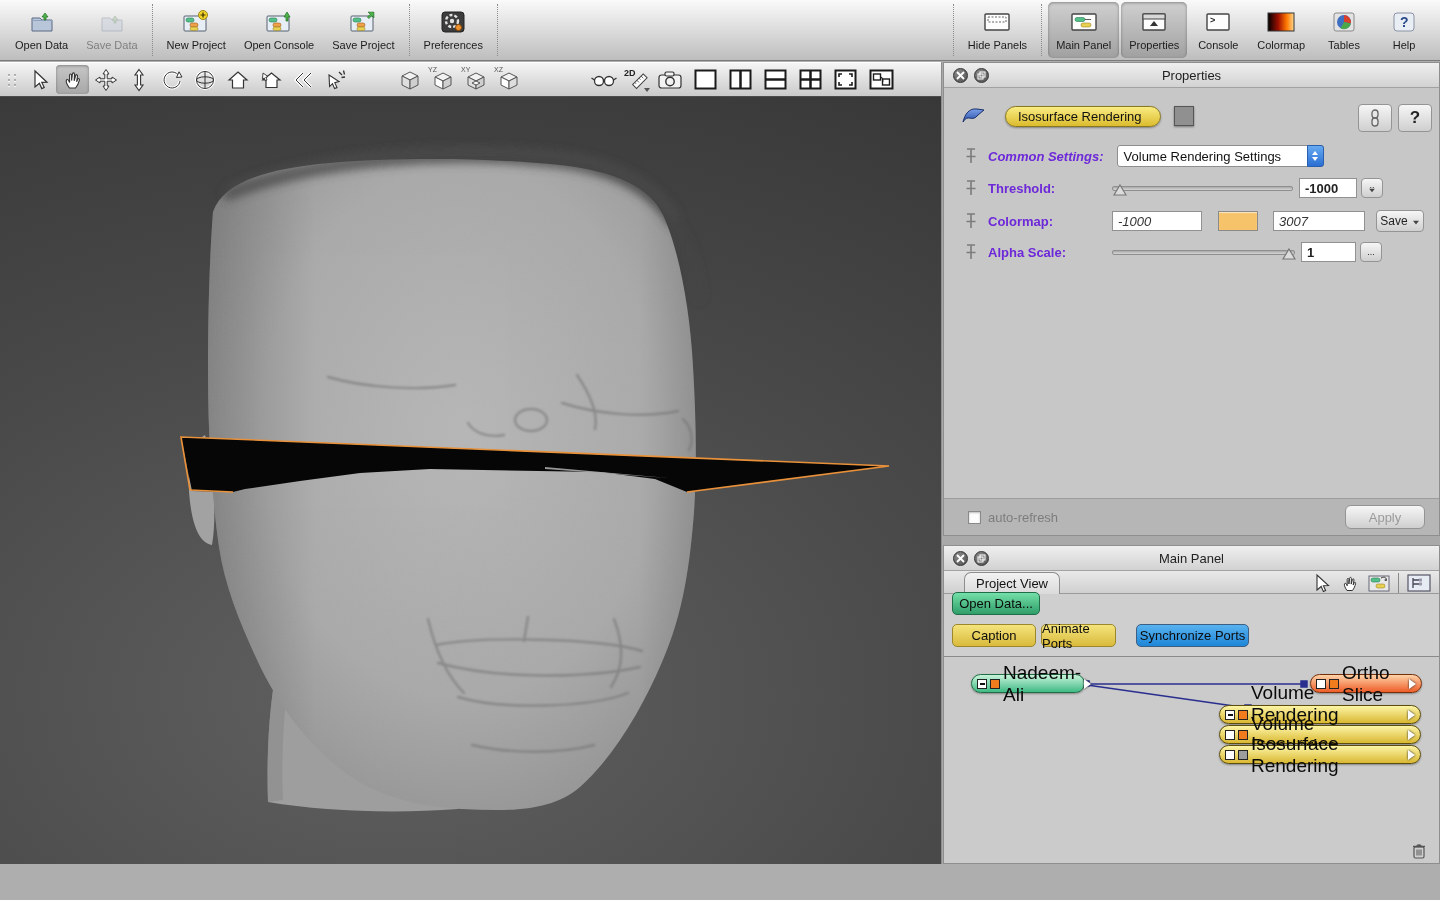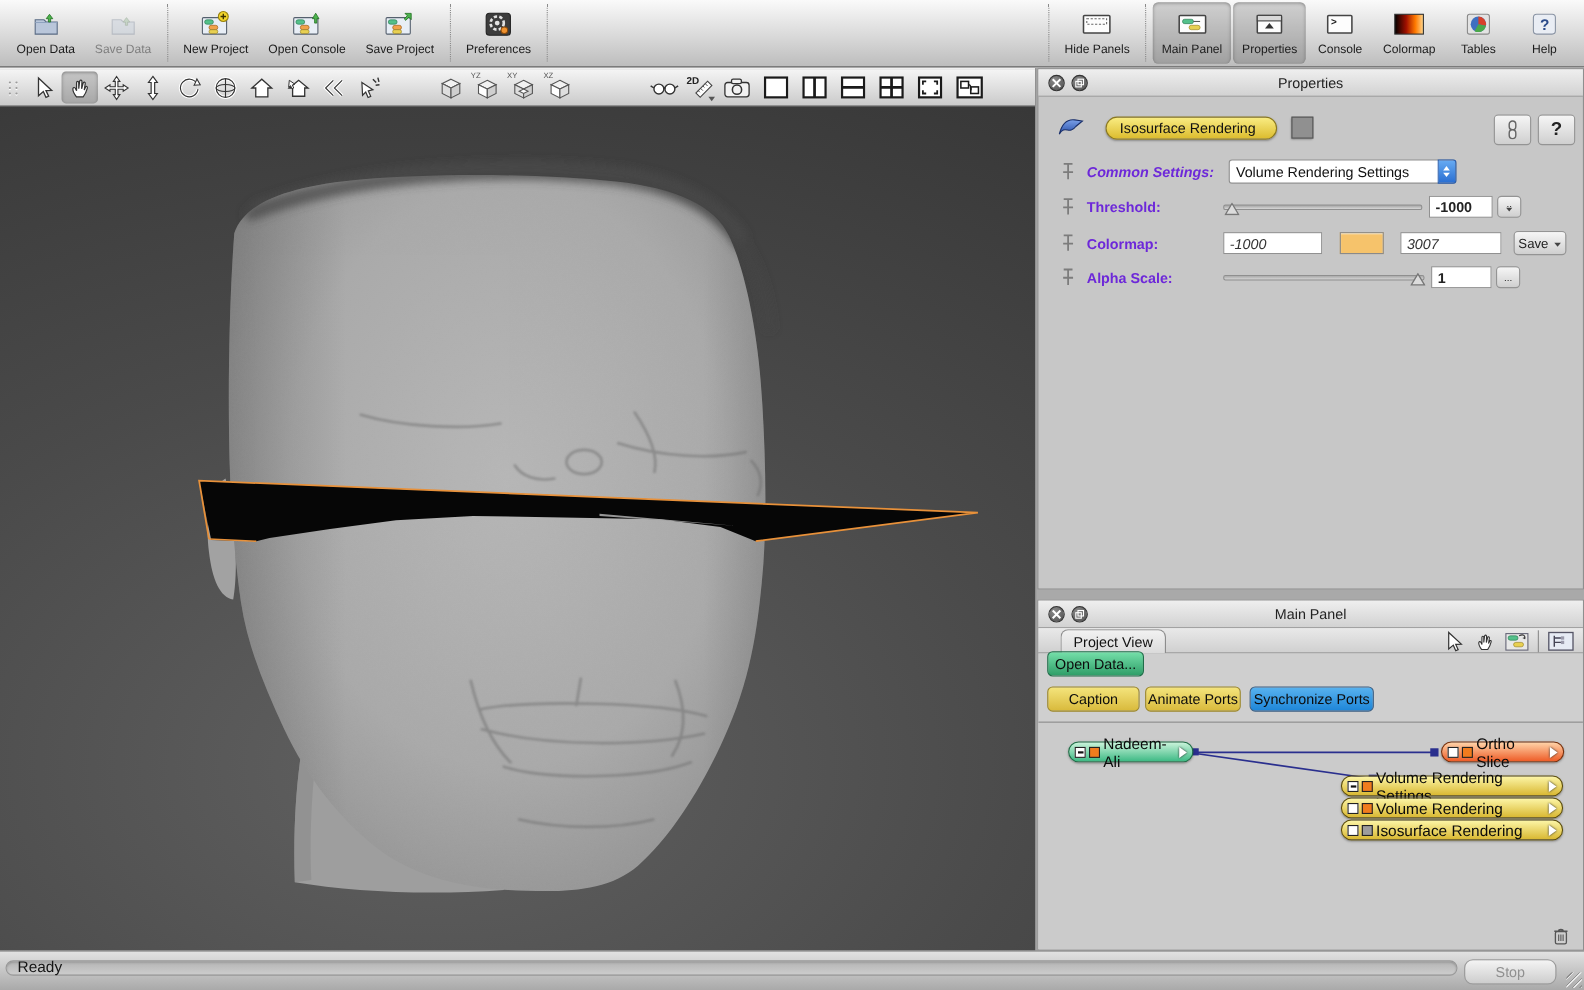--- a/index.html
+++ b/index.html
@@ -76,21 +76,21 @@
     border:1px solid #8d8d8d; border-bottom:none; border-radius:7px 7px 0 0; display:flex; align-items:center; justify-content:center;
     font-size:13px; color:#111; }
   .tabicons { position:absolute; right:8px; top:0; height:23px; display:flex; align-items:center; gap:8px; }
   .mp-body { position:absolute; left:0; right:0; top:48px; bottom:0; background:#cfcfcf; }
   .btn { border-radius:5px; font-size:13px; color:#0c0c0c; display:flex; align-items:center; justify-content:center; height:23px; }
   .btn-green { background:linear-gradient(#74dfa9,#2f9e68); border:1px solid #1f6e49; }
   .btn-yellow { background:linear-gradient(#f4e47c,#d9ba3c); border:1px solid #9c872a; }
   .btn-blue { background:linear-gradient(#58b2ef,#1e86d8); border:1.5px solid #3c5f83; }
   #grapharea { position:absolute; left:0; right:0; top:110px; bottom:0; background:#cbcbcb; border-top:1px solid #8a8a8a; }
   .node { position:absolute; height:19px; border-radius:10px; display:flex; align-items:center; gap:3px; padding:0 5px;
-    font-size:14px; color:#0a0a0a; box-shadow:0 1px 2px rgba(0,0,0,.35); }
+    font-size:19px; color:#0a0a0a; box-shadow:0 1px 2px rgba(0,0,0,.35); }
   .node .sq { width:10px; height:10px; border:1px solid #222; background:#fff; position:relative; flex:none; }
   .node .sq.orange { background:#f17c1e; } .node .sq.gray { background:#9d9d9d; }
   .node .sq .minus { position:absolute; left:1.5px; top:3.5px; width:5px; height:1.5px; background:#111; }
   .node .play { width:0; height:0; border-left:7px solid #fff; border-top:5px solid transparent; border-bottom:5px solid transparent;
     margin-left:auto; filter:drop-shadow(0 0 1px #222); flex:none; }
   .node-green { background:linear-gradient(#c9f3da,#3fba85); border:1.5px solid #1f6e46; }
   .node-orange { background:linear-gradient(#ffd3a8,#ee5d28); border:1.5px solid #77300c; }
   .node-yellow { background:linear-gradient(#fcf5a6,#d9b832); border:1.5px solid #5d4e0c; }
 
   
@@ -599,20 +599,27 @@
           <svg width="14" height="12" style="position:absolute; right:-2px; top:-3px;">
               <path d="M7 1 L13 11 L1 11 Z" fill="#dcdcdc" stroke="#777" stroke-width="1.2"></path>
             </svg>
         </span>
         <input class="field" style="width: 55px; margin-left: 6px; font-weight: bold;" readonly="" value="1">
         <span class="gbtn" style="width:22px; height:20px; margin-left:4px; font-size:9px;">
           <span>...</span>
         </span>
       </div>
 
+      <div class="pfoot">
+        <span class="checkbox" style="margin-left:24px;"></span>
+        <span style="font-size:13px; color:#7d7d7d; margin-left:7px;">auto-refresh</span>
+        <span class="gbtn apply">
+            <span>Apply</span>
+          </span>
+      </div>
     </div>
 
     <div class="panel" style="top:483px; height:319px;">
       <div class="phead">
         <span class="ptitle">Main Panel</span>
         <span class="wbtn">
             <svg width="9" height="9">
               <path d="M1 1 L8 8 M8 1 L1 8" stroke="#fff" stroke-width="1.8"></path>
             </svg>
           </span>
@@ -650,21 +657,21 @@
             </svg>
         </span>
       </div>
       <div class="mp-body">
         <span class="btn btn-green" style="position:absolute; left:8px; top:-2px; width:88px;">
           <span>Open Data...</span>
         </span>
         <span class="btn btn-yellow" style="position:absolute; left:8px; top:30px; width:84px;">
           <span>Caption</span>
         </span>
-        <span class="btn btn-yellow" style="position:absolute; left:97px; top:30px; width:87px;">
+        <span class="btn btn-yellow" style="position:absolute; left:97px; top:30px; width:75px;">
           <span>Animate Ports</span>
         </span>
         <span class="btn btn-blue" style="position:absolute; left:192px; top:30px; width:113px;">
           <span>Synchronize Ports</span>
         </span>
 
         <div id="grapharea" style="top:62px;">
           <svg width="497" height="208" style="position:absolute; left:0; top:0;">
             <g stroke="#2a2f8e" stroke-width="1.5" fill="#2a2f8e">
               <line x1="143" y1="27" x2="360" y2="27"></line>
@@ -711,22 +718,14 @@
           <svg width="16" height="18" style="position:absolute; left:467px; top:185px;">
             <rect x="3" y="5" width="10" height="11" rx="1.5" fill="#cfcfcf" stroke="#555" stroke-width="1.2"></rect>
             <path d="M6 7.5 V13.5 M8 7.5 V13.5 M10 7.5 V13.5" stroke="#555" stroke-width="1"></path>
             <path d="M2 4.5 H14 M6 4.5 C6 2.5 10 2.5 10 4.5" fill="none" stroke="#555" stroke-width="1.4"></path>
           </svg>
         </div>
       </div>
     </div>
   </div>
 
-  <div id="statusbar">
-    <div id="trough"></div>
-    <span id="ready">Ready</span>
-    <span id="stopbtn">
-        <span>Stop</span>
-      </span>
-    <span id="grip2"></span>
-  </div>
 
 </div>
 
 </body></html>

